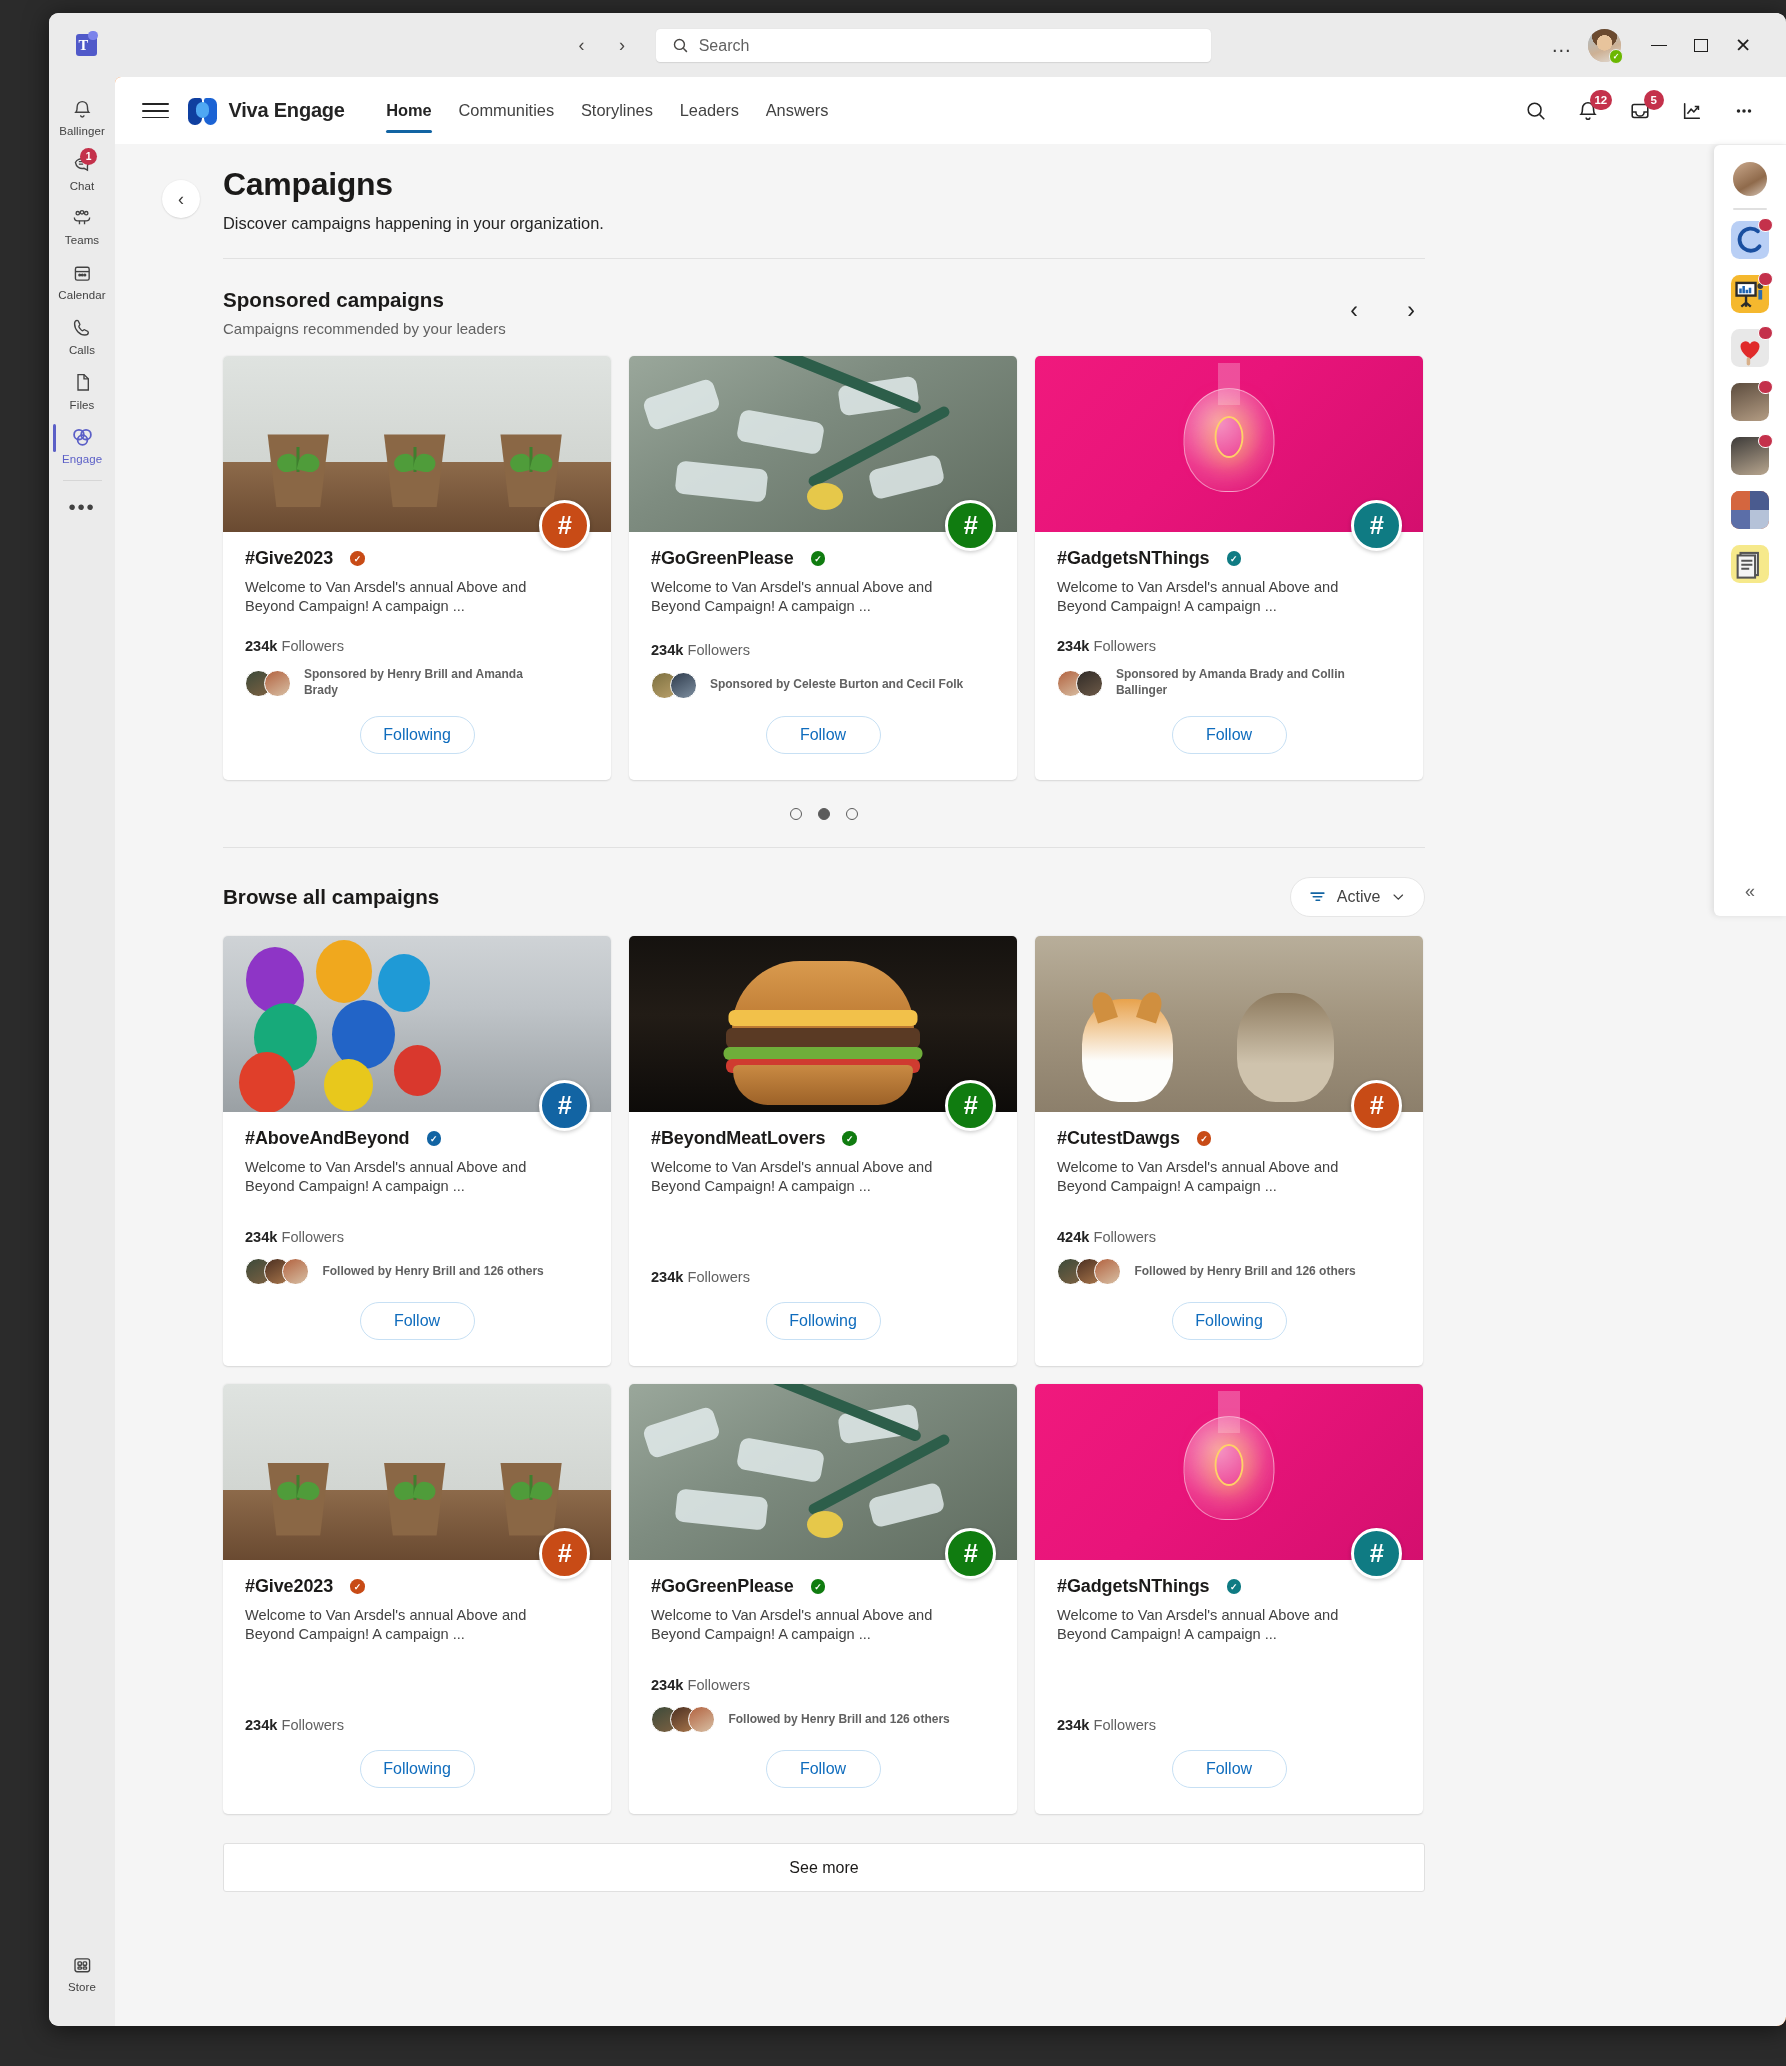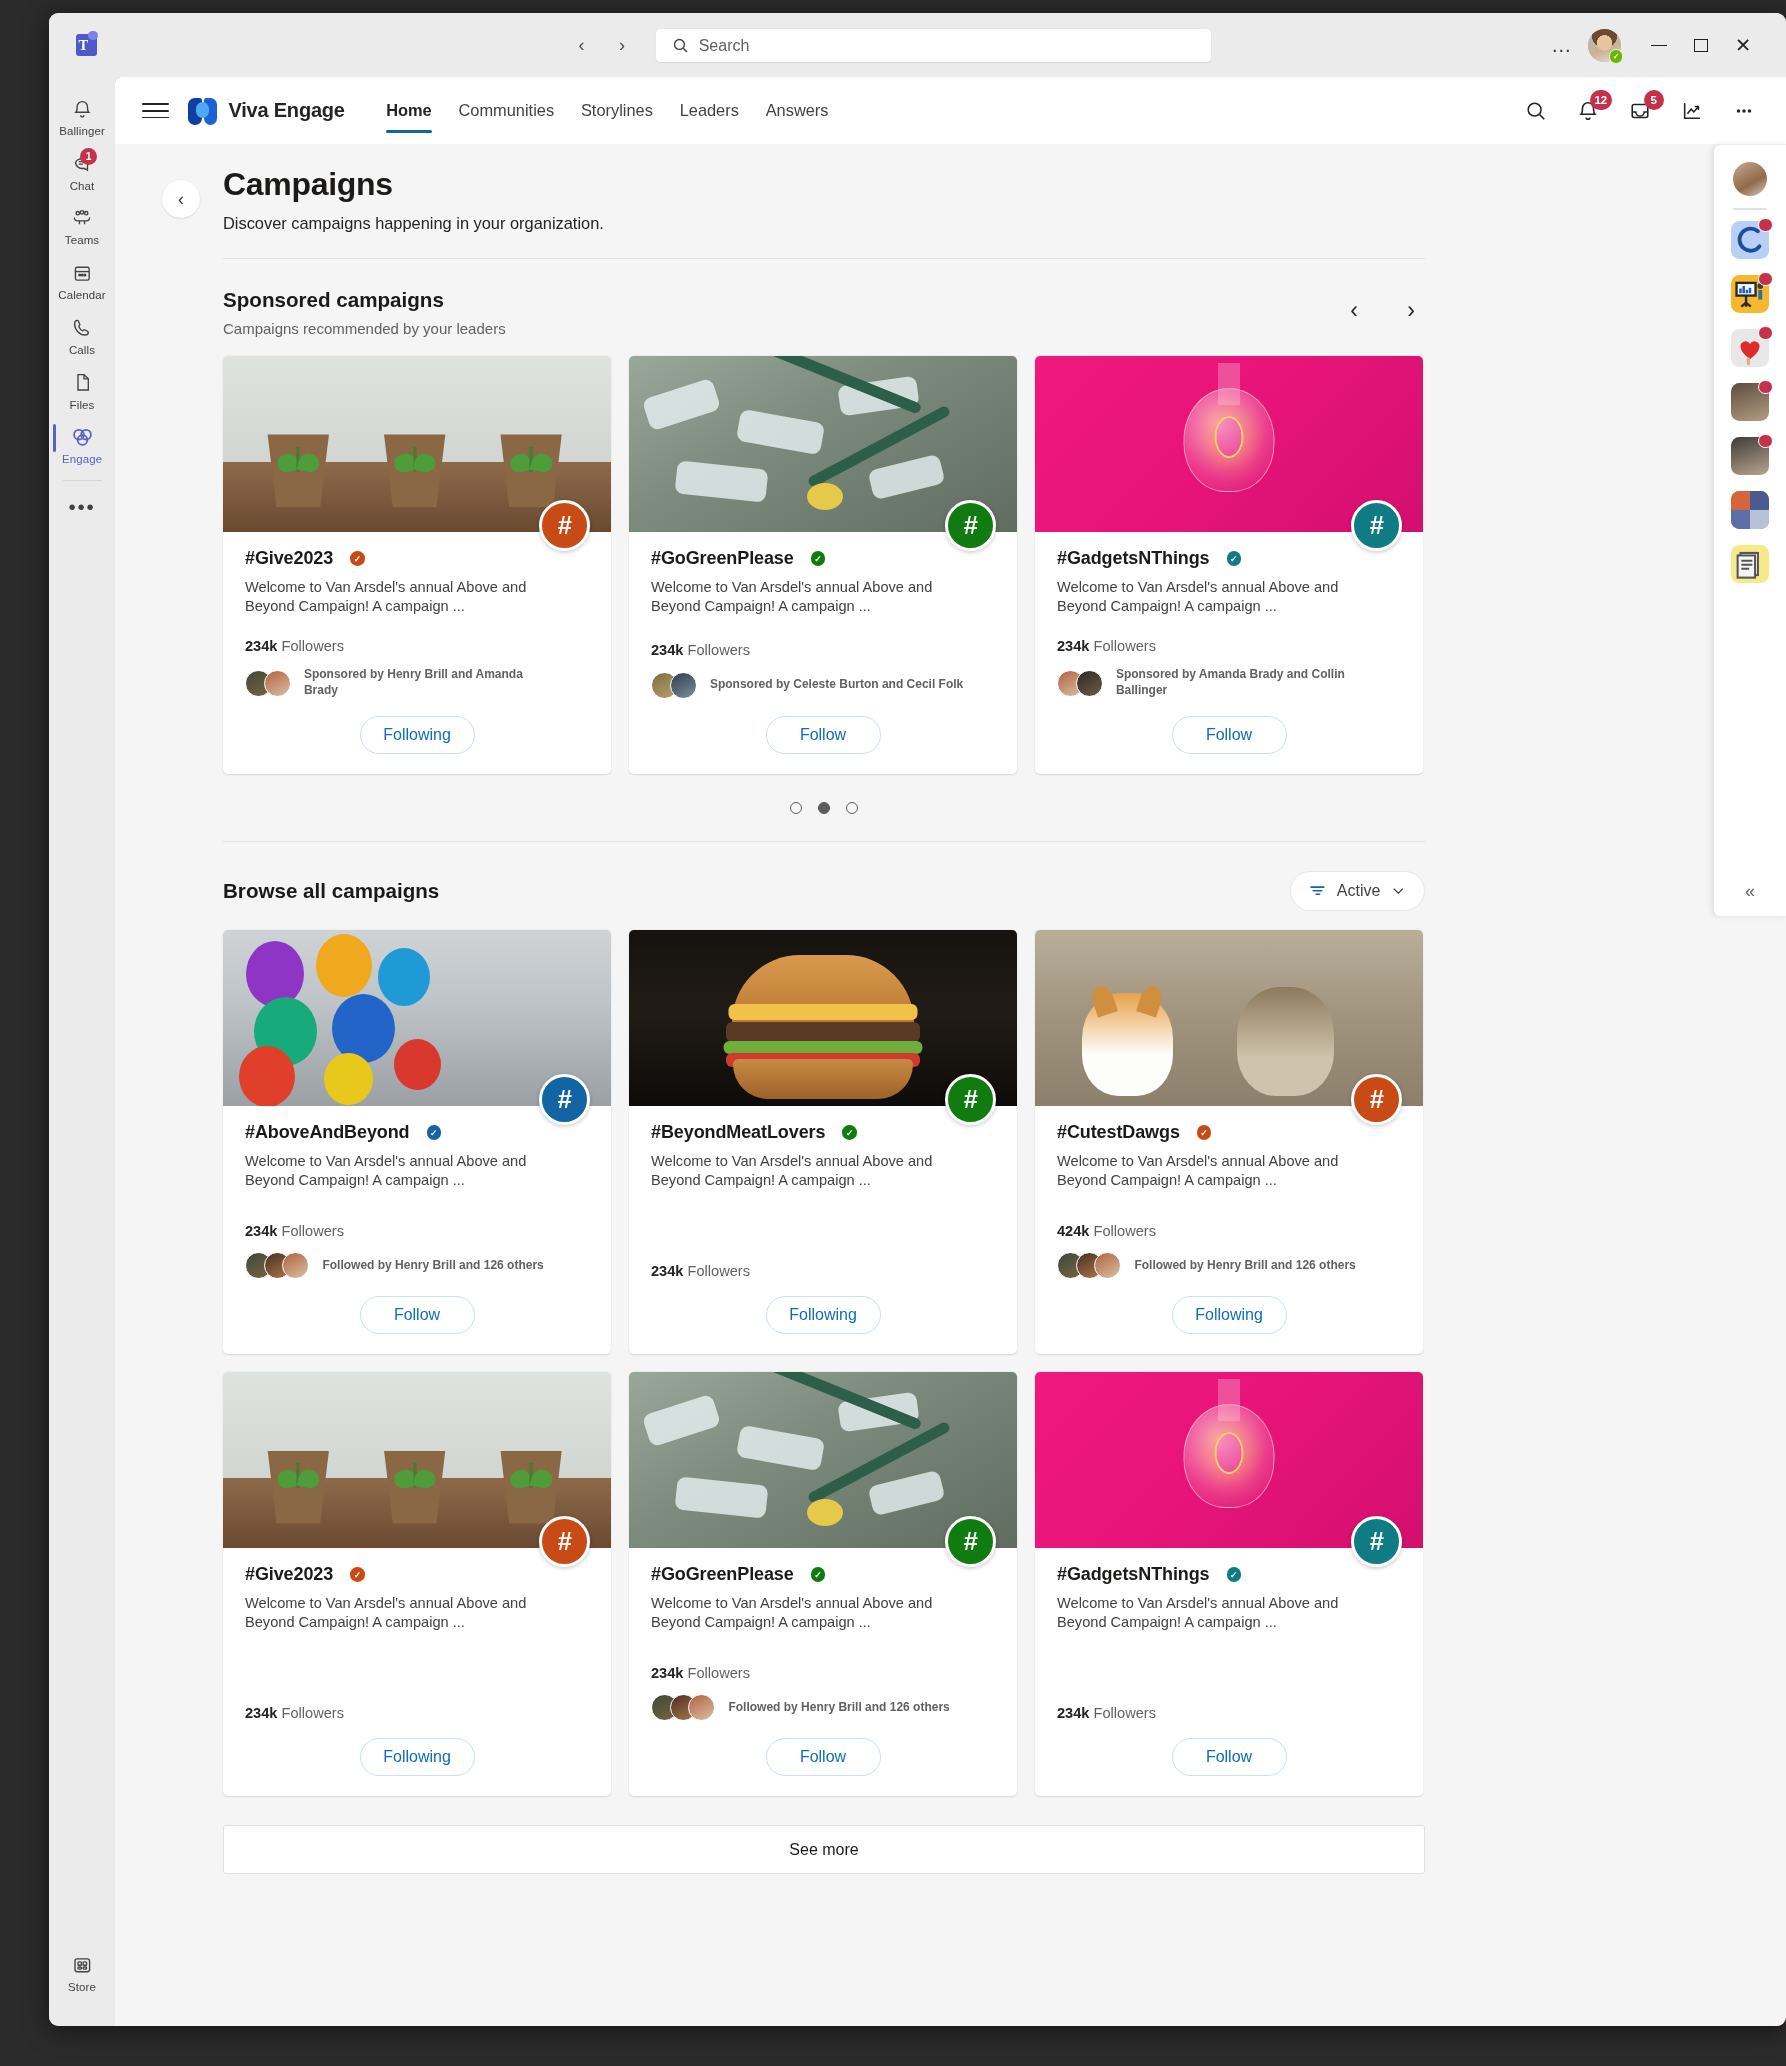--- a/index.html
+++ b/index.html
@@ -259,21 +259,21 @@
     color:#fff; font-size:25.5px; font-weight:700; box-shadow:0 1.2px 4.2px rgba(0,0,0,.22);
   }
   .followers { font-size:14.6px; color:#616161; }
   .followers b { color:#242424; font-weight:700; }
   .fol-spacer { flex:1 1 auto; min-height:22px; }
   .by-row { display:flex; align-items:center; gap:13.4px; margin-top:13.4px; }
   .stack { display:flex; }
   .stack .av { width:27px; height:27px; border-radius:50%; border:1.8px solid #fff; margin-left:-8.5px; }
   .stack .av:first-child { margin-left:0; }
   .by-text { font-size:12px; color:#616161; line-height:1.3; max-width:255px;font-weight:bold; }
-  .card-foot { padding:17px 0 20px; display:flex; justify-content:center; }
+  .card-foot { padding:17px 0 26px; display:flex; justify-content:center; }
   .follow-btn {
     min-width:115px; height:38px; border:1.2px solid #c7e0f4; border-radius:19px;
     background:#fff; color:#0f6cbd; font-size:16px;
     display:flex; align-items:center; justify-content:center; padding:0 19.4px;
   }
 
   .dots { display:flex; gap:16px; justify-content:center; margin-top:28px; }
   .dot { width:12px; height:12px; border-radius:50%; border:1.2px solid #5c5c5c; }
   .dot.on { background:#5c5c5c; }
 

